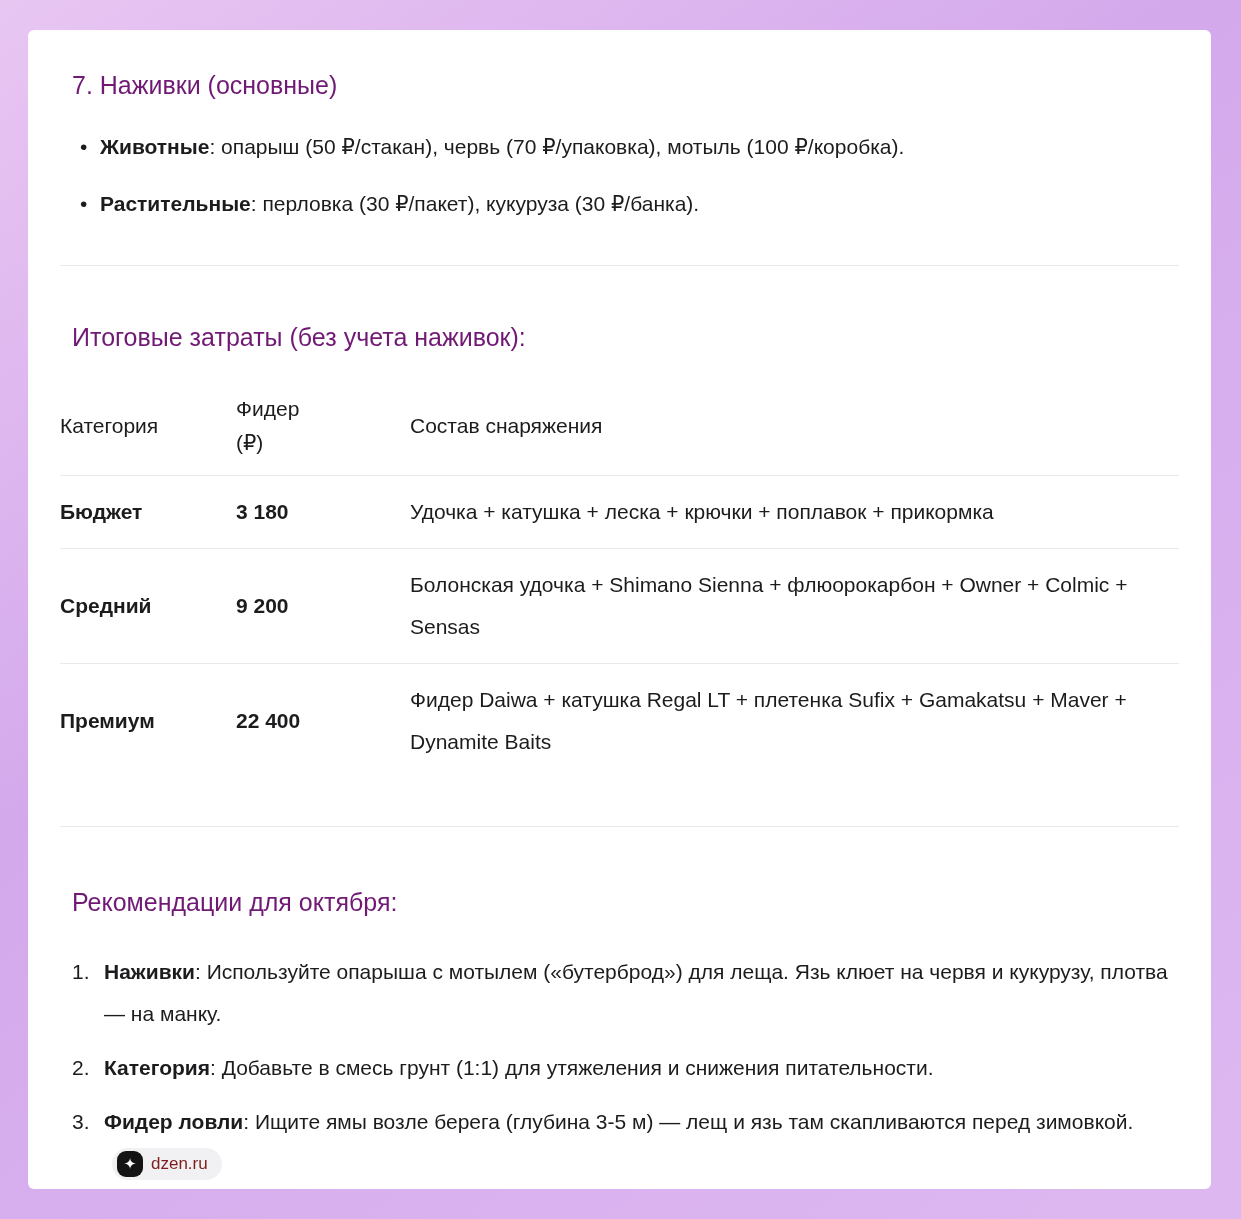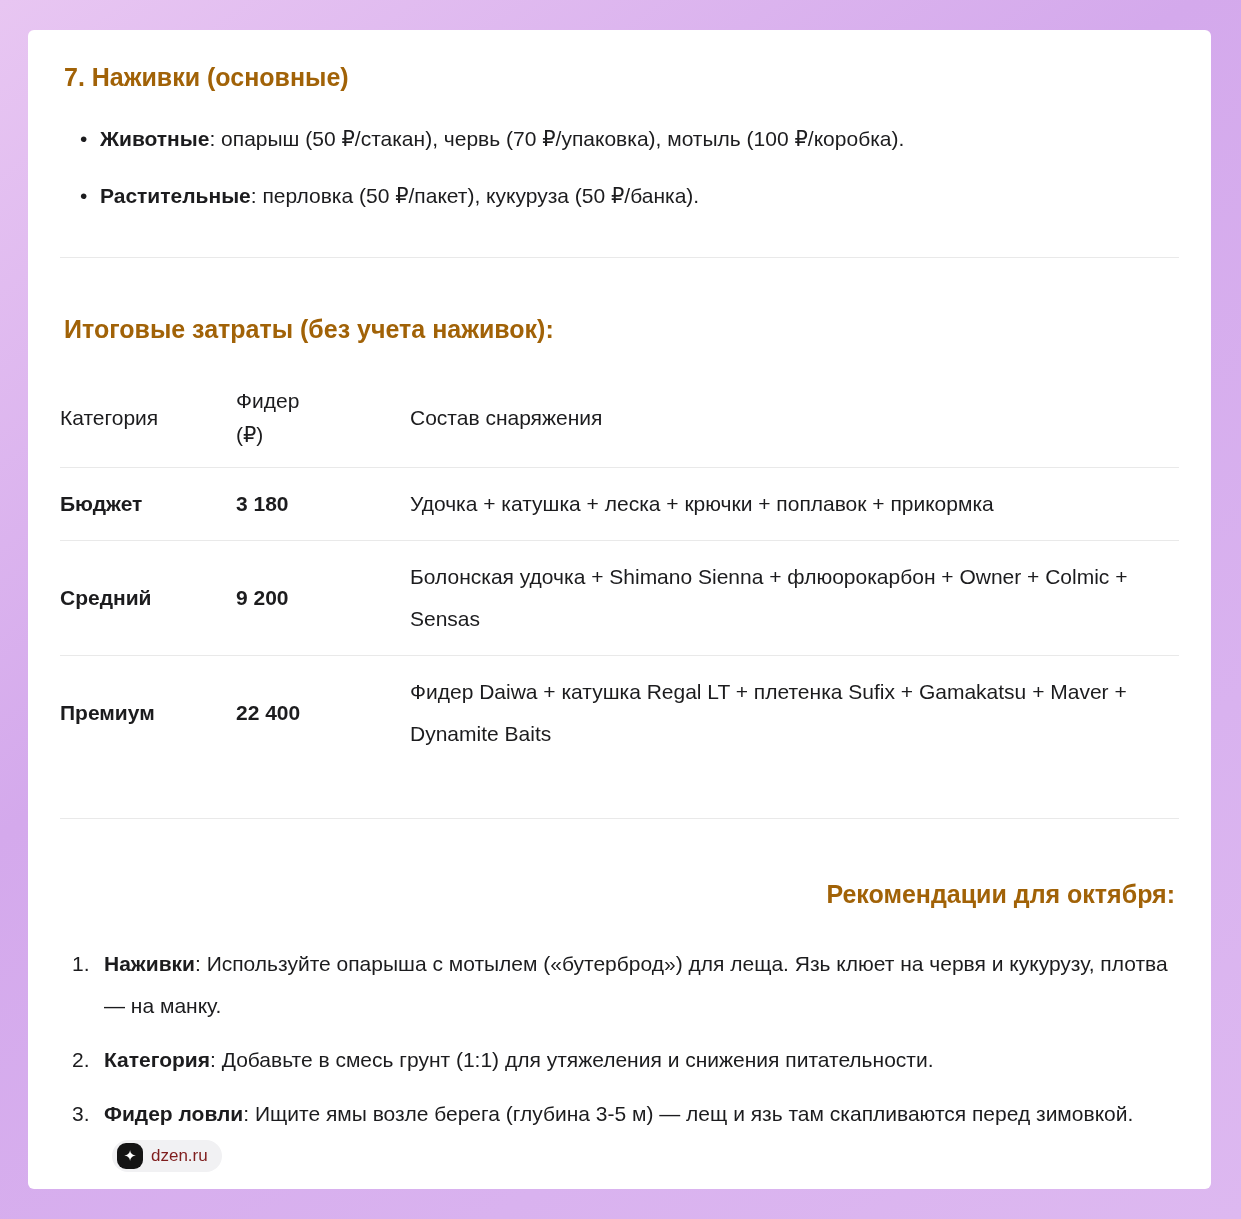--- a/index.html
+++ b/index.html
@@ -9,24 +9,24 @@
     font-family:"Liberation Sans","DejaVu Sans",sans-serif;
     background:linear-gradient(145deg,#e8c6f2 0%,#d4a9ec 40%,#d9b2ef 75%,#ddb8f0 100%);
     color:#1c1c1e;
   }
   .card {
     position:absolute; left:28px; top:30px; width:1183px; height:1159px;
     background:#ffffff; border-radius:6px; padding:28px 32px 24px;
     overflow:hidden;
   }
   .section-title {
-    margin:4px; font-size:25px; line-height:1.2; font-weight:700; color:#a16207;
+    margin:12px; font-size:25px; line-height:1.2; font-weight:400; color:#701a75;
   }
   .mt-table-title { margin-top:56px; }
-  .mt-reco-title  { margin-top:60px;text-align:right; }
+  .mt-reco-title  { margin-top:60px; }
 
   
   .bullet-list { margin-top:26px; }
   .bullet-item { display:flex; font-size:21px; line-height:42px; margin-bottom:15px; }
   .bullet-marker { width:40px; padding-left:20px; flex:none; }
   .bullet-text { flex:1; }
   b.inline-label { font-weight:700; }
 
   hr.divider {
     border:none; border-top:1px solid #e9e9e9; margin:40px 0 0;
@@ -76,21 +76,21 @@
 
   <h2 class="section-title">7. Наживки (основные)</h2>
 
   <div class="bullet-list">
     <div class="bullet-item">
       <span class="bullet-marker">•</span>
       <span class="bullet-text"><b class="inline-label">Животные</b><span>: опарыш (50 ₽/стакан), червь (70 ₽/упаковка), мотыль (100 ₽/коробка).</span></span>
     </div>
     <div class="bullet-item">
       <span class="bullet-marker">•</span>
-      <span class="bullet-text"><b class="inline-label">Растительные</b><span>: перловка (50 ₽/пакет), кукуруза (50 ₽/банка).</span></span>
+      <span class="bullet-text"><b class="inline-label">Растительные</b><span>: перловка (30 ₽/пакет), кукуруза (30 ₽/банка).</span></span>
     </div>
   </div>
 
   <hr class="divider">
 
   <h2 class="section-title mt-table-title">Итоговые затраты (без учета наживок):</h2>
 
   <table class="costs">
     <colgroup>
       <col style="width:176px">

